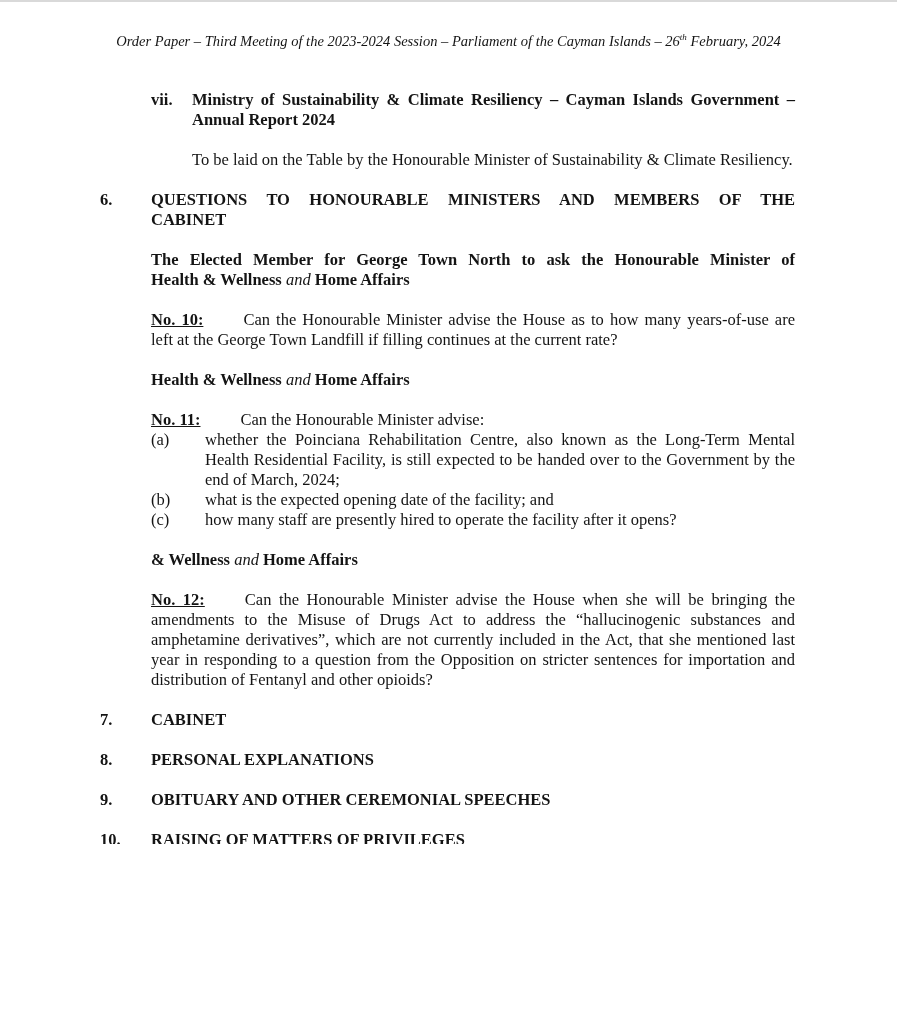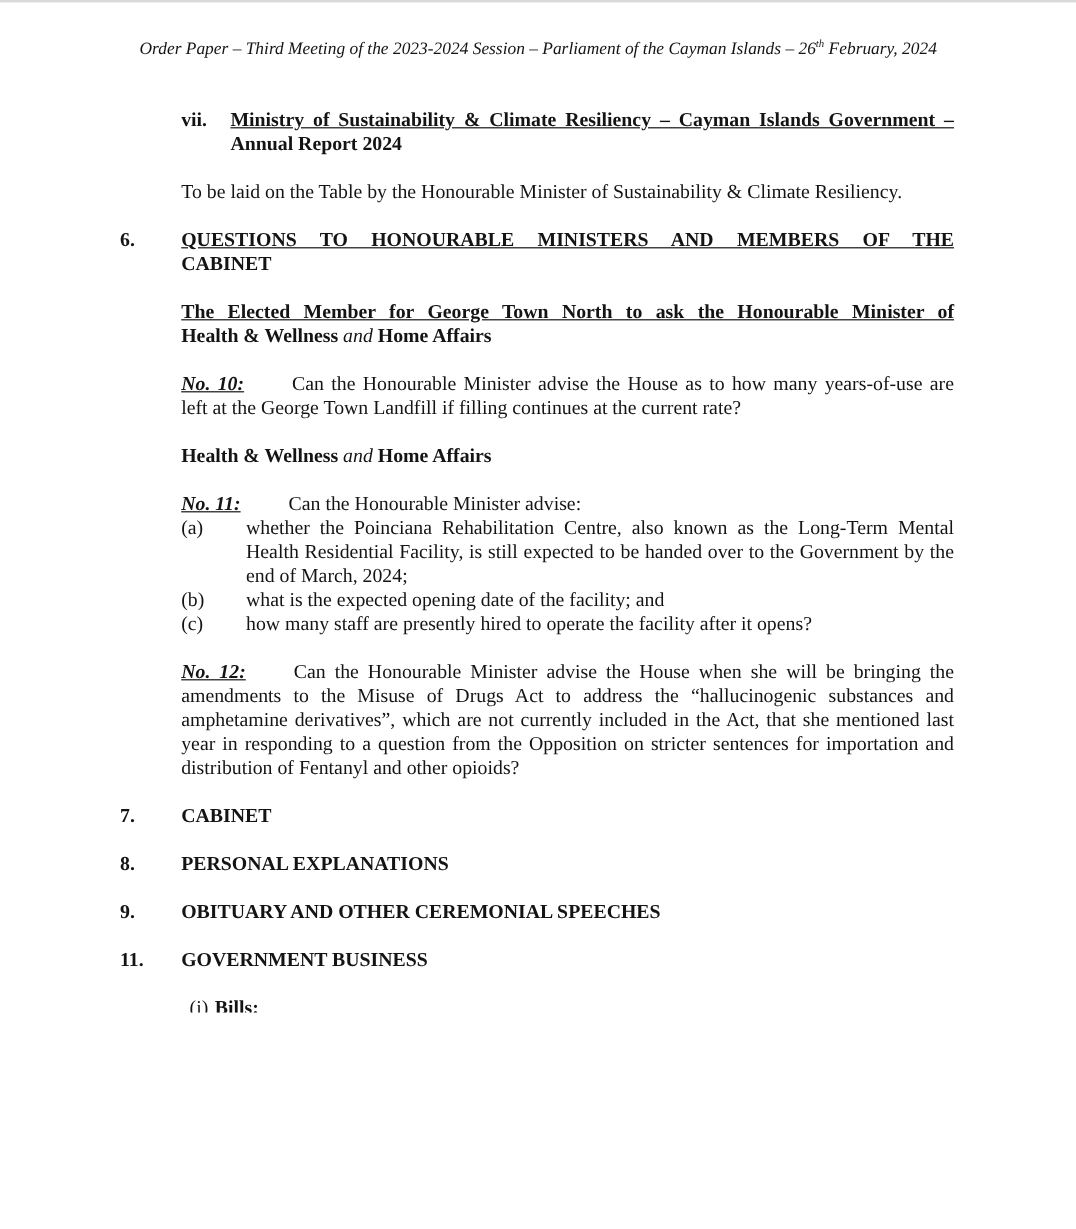--- a/index.html
+++ b/index.html
@@ -45,32 +45,30 @@
   }
   .main-item .title {
     flex: 1;
     font-weight: bold;
   }
   .indented { margin-left: 51px; } 
 
   .jline {            
     text-align: justify;
     text-align-last: justify;
-    text-decoration: underline;
   }
   .bold { font-weight: bold; }
   .bold-italic { font-weight: normal; font-style: italic; }
 
   .para {
     text-align: justify;
   }
   .q-label {
     font-weight: bold;
     text-decoration: underline;
-    font-style: italic;
   }
   .tab-gap {
     display: inline-block;
     width: 40px;
   }
   .sub-list { }
   .sub-row { display: flex; }
   .sub-row .marker { flex: 0 0 54px; }
   .sub-row .text { flex: 1; text-align: justify; }
 
@@ -99,21 +97,21 @@
       <div class="main-item">
         <span class="num" style="flex-basis:41px">vii.</span>
         <span class="title">
           <span class="jline" style="display:block">Ministry of Sustainability &amp; Climate Resiliency – Cayman Islands Government –</span>
           <span style="display:block">Annual Report 2024</span>
         </span>
       </div>
     </div>
 
     <div class="block indented">
-      <div class="para" style="">To be laid on the Table by the Honourable Minister of Sustainability &amp; Climate Resiliency.</div>
+      <div class="para" style="margin-left:41px">To be laid on the Table by the Honourable Minister of Sustainability &amp; Climate Resiliency.</div>
     </div>
 
     <div class="block main-item">
       <span class="num">6.</span>
       <span class="title">
         <span class="jline" style="display:block">QUESTIONS TO HONOURABLE MINISTERS AND MEMBERS OF THE</span>
         <span style="display:block">CABINET</span>
       </span>
     </div>
 
@@ -144,20 +142,21 @@
           <span class="text">what is the expected opening date of the facility; and</span>
         </div>
         <div class="sub-row">
           <span class="marker">(c)</span>
           <span class="text">how many staff are presently hired to operate the facility after it opens?</span>
         </div>
       </div>
     </div>
 
     <div class="block indented bold">
+      <div><span>&amp; Wellness </span><span class="bold-italic">and</span><span> Home Affairs</span></div>
     </div>
 
     <div class="block indented para">
       <span class="q-label">No. 12:</span><span class="tab-gap"></span><span>Can the Honourable Minister advise the House when she will be bringing the amendments to the Misuse of Drugs Act to address the “hallucinogenic substances and amphetamine derivatives”, which are not currently included in the Act, that she mentioned last year in responding to a question from the Opposition on stricter sentences for importation and distribution of Fentanyl and other opioids?</span>
     </div>
 
     <div class="block main-item">
       <span class="num">7.</span>
       <span class="title">
         <span style="display:block">CABINET</span>
@@ -167,20 +166,24 @@
     <div class="block main-item">
       <span class="num">8.</span>
       <span class="title">PERSONAL EXPLANATIONS</span>
     </div>
 
     <div class="block main-item">
       <span class="num">9.</span>
       <span class="title">OBITUARY AND OTHER CEREMONIAL SPEECHES</span>
     </div>
 
+    <div class="block main-item">
+      <span class="num">10.</span>
+      <span class="title">RAISING OF MATTERS OF PRIVILEGES</span>
+    </div>
 
     <div class="block main-item">
       <span class="num">11.</span>
       <span class="title">GOVERNMENT BUSINESS</span>
     </div>
 
     <div class="block bills-row">
       <span class="marker">(i)</span>
       <span class="bills-label">Bills:</span>
     </div>

